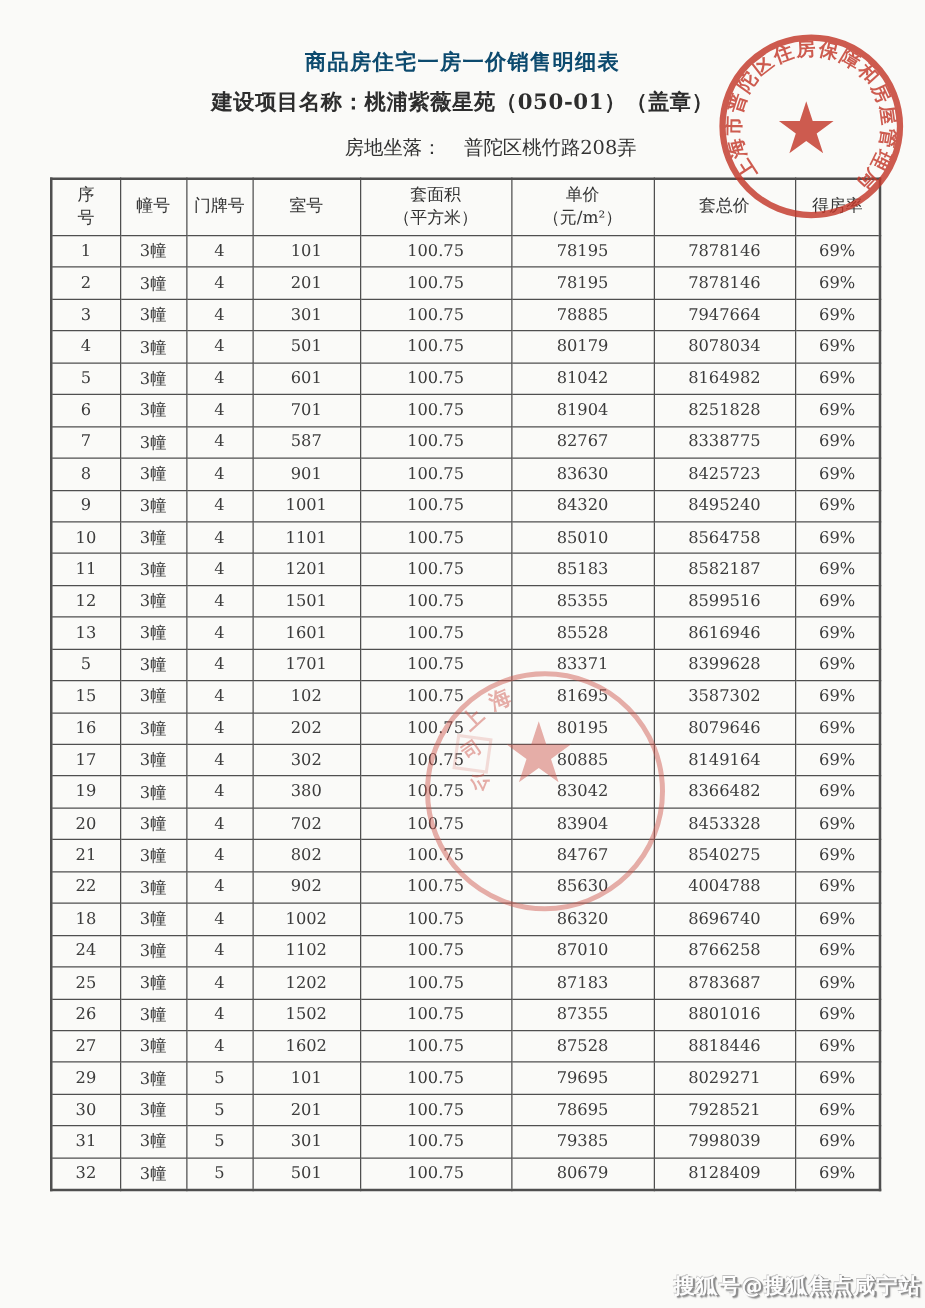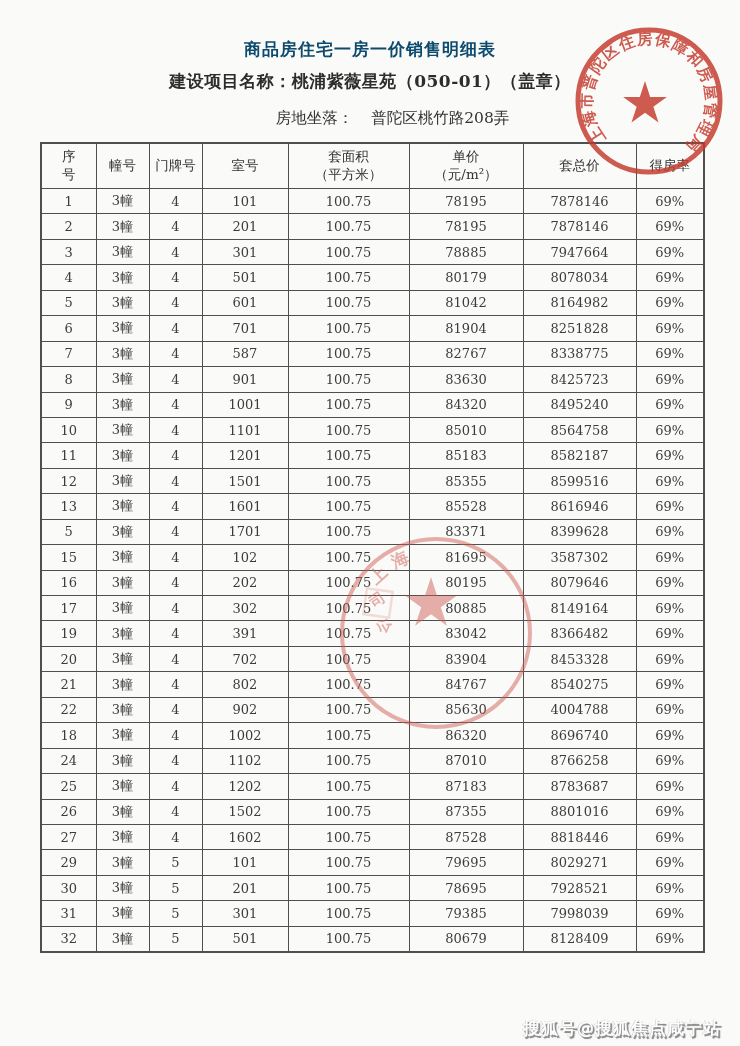--- a/index.html
+++ b/index.html
@@ -61,21 +61,21 @@
   .stamp-official{left:556px;top:8px;opacity:0.82;}
   .stamp-company{left:330px;top:528px;opacity:0.48;}
   .stamp text, .stamp textPath{
     font-family:"DejaVu Serif","Liberation Serif",serif;
     font-weight:bold;
   }
   .ring-text-official{font-size:15.5px;letter-spacing:1.5px;}
   .ring-text-company{font-size:17px;letter-spacing:8px;}
   .side-char{font-size:15px;}
   .watermark{
-    position:absolute;right:19px;bottom:6px;
+    position:absolute;right:3px;bottom:6px;
     font-family:"DejaVu Sans","Liberation Sans",sans-serif;
     font-size:17px;font-weight:bold;letter-spacing:1px;
     color:#fdfdfd;
     text-shadow:1.5px 1.5px 0 #8e8e8e, 2px 2px 1px #a8a8a8, -0.5px -0.5px 0 #c2c2c2;
   }
 </style>
 </head>
 <body>
 
 <div class="page">
@@ -280,21 +280,21 @@
           <td>302</td>
           <td>100.75</td>
           <td>80885</td>
           <td>8149164</td>
           <td>69%</td>
         </tr>
         <tr>
           <td>19</td>
           <td>3幢</td>
           <td>4</td>
-          <td>391</td>
+          <td>380</td>
           <td>100.75</td>
           <td>83042</td>
           <td>8366482</td>
           <td>69%</td>
         </tr>
         <tr>
           <td>20</td>
           <td>3幢</td>
           <td>4</td>
           <td>702</td>

